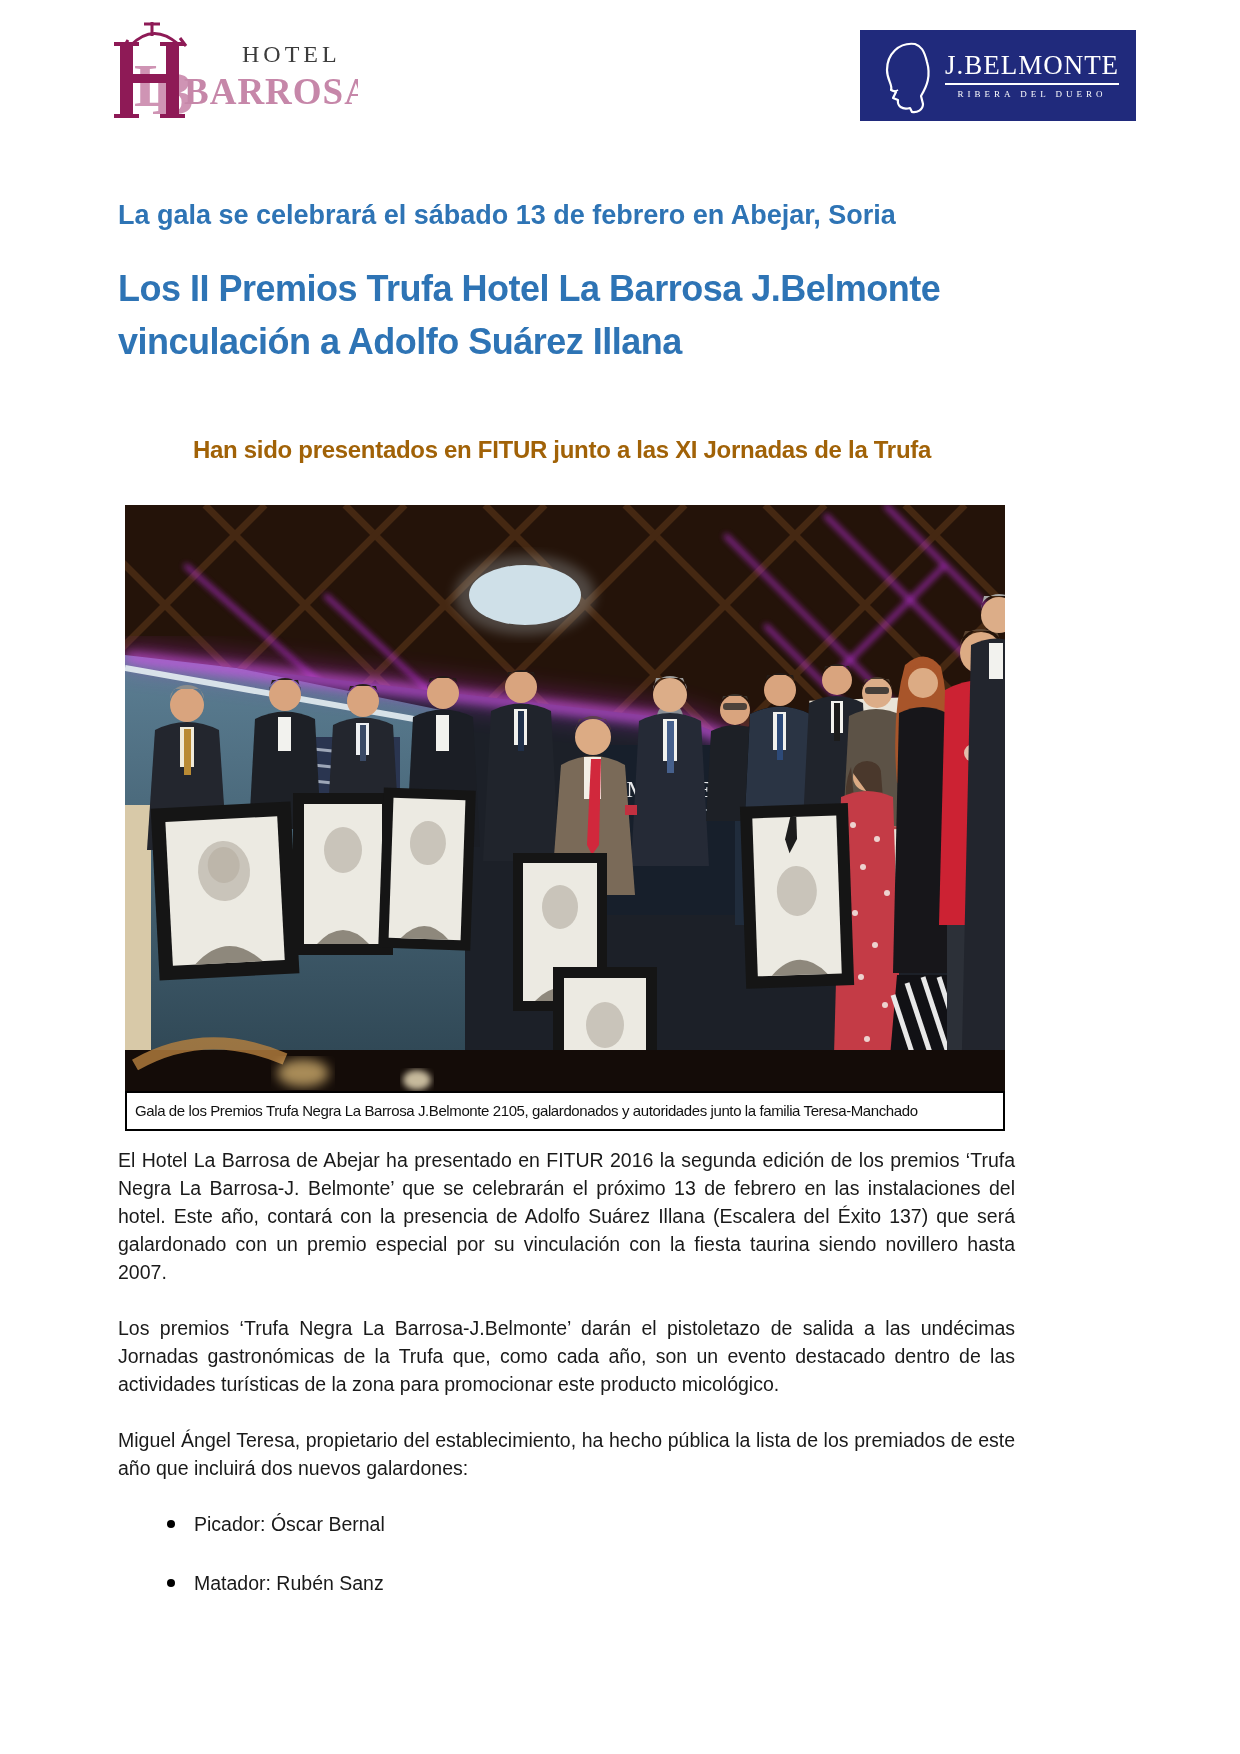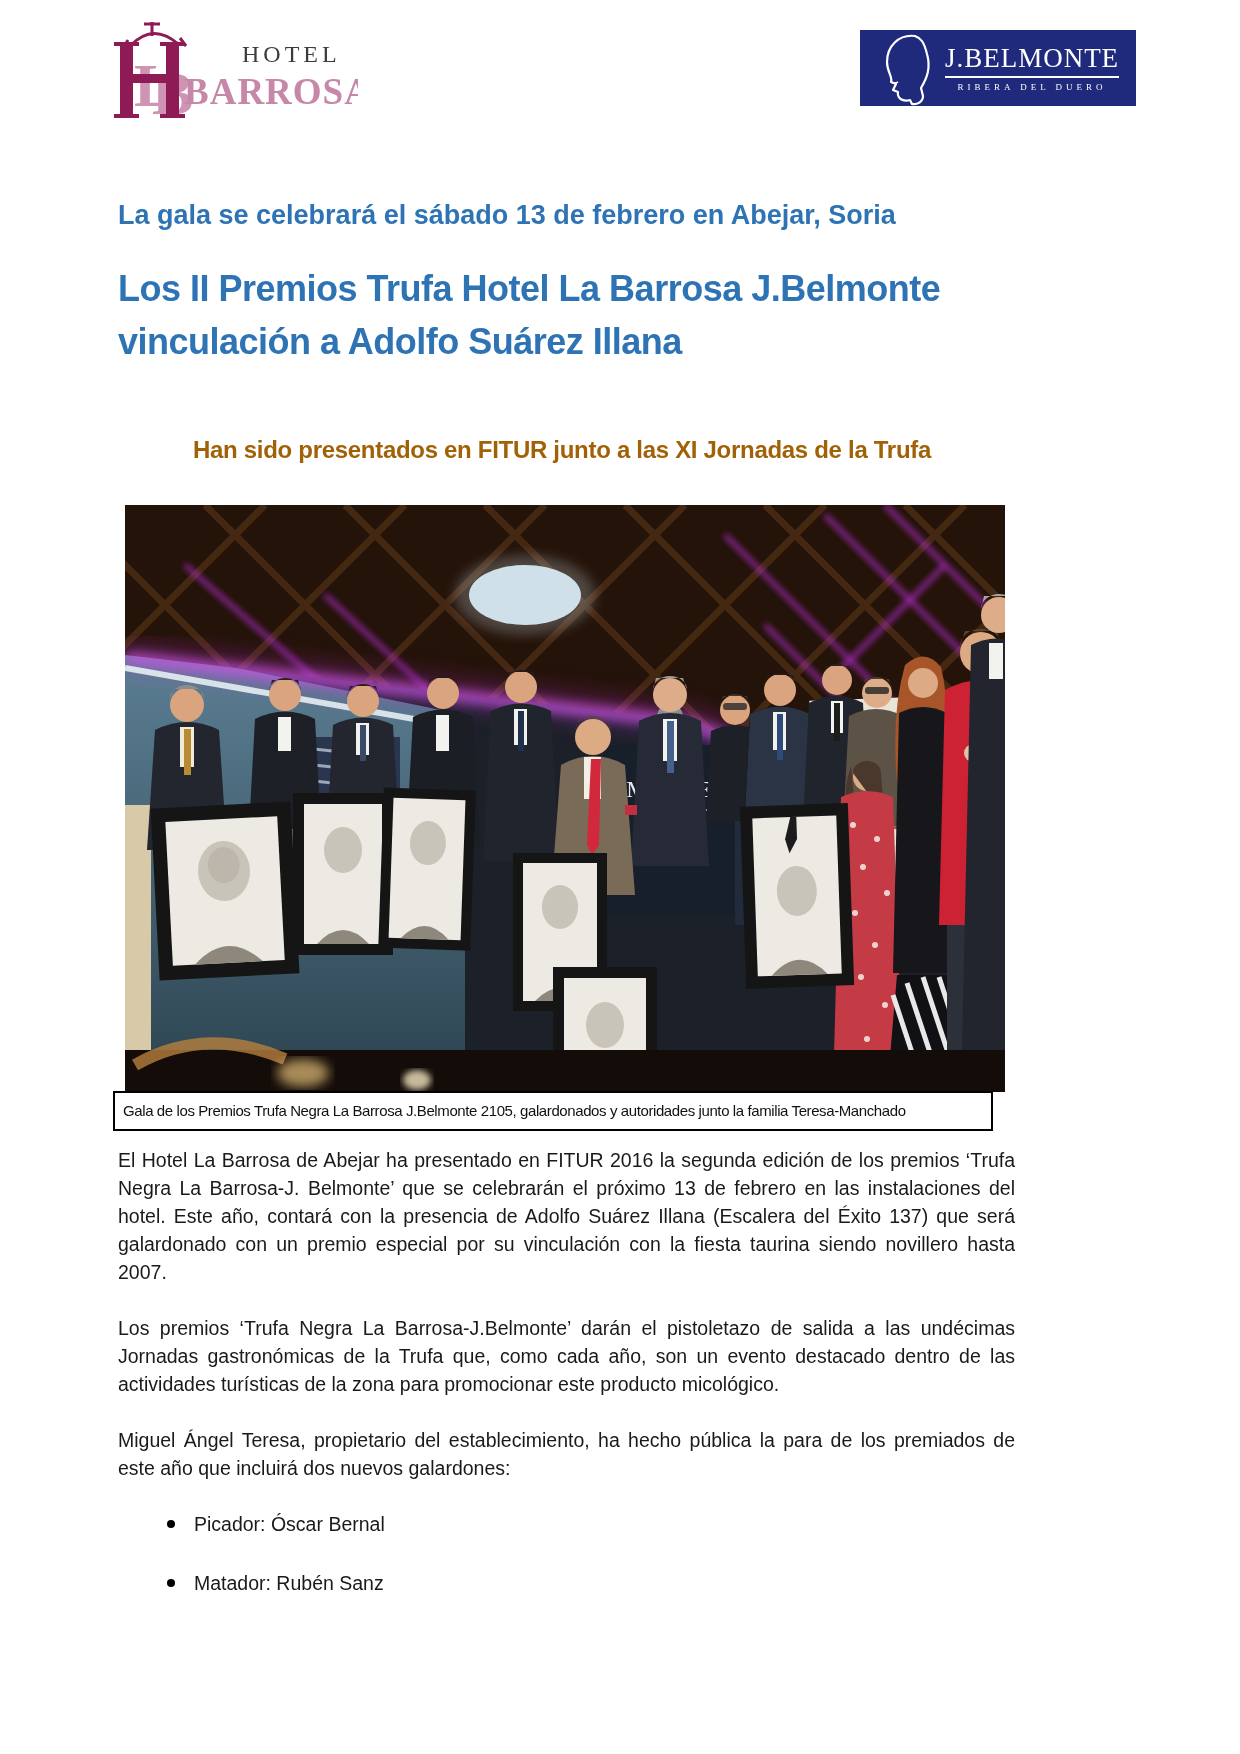--- a/index.html
+++ b/index.html
@@ -4,21 +4,21 @@
 <style>
   html,body{margin:0;padding:0;background:#888;}
   .page{
     position:relative;width:1240px;height:1754px;margin:0 auto;
     background:#ffffff;overflow:hidden;
     font-family:"Liberation Sans","DejaVu Sans",sans-serif;color:#1a1a1a;
   }
   
   .hotel-logo{position:absolute;left:108px;top:14px;width:250px;height:110px;}
   .belmonte-logo{
-    position:absolute;left:860px;top:30px;width:276px;height:76px;
+    position:absolute;left:860px;top:30px;width:276px;height:91px;
     background:#202a7c;display:flex;align-items:center;justify-content:center;gap:10px;
   }
   .belmonte-text{color:#fff;text-align:center;line-height:1;}
   .belmonte-name{
     font-family:"Liberation Serif","DejaVu Serif",serif;font-size:27px;letter-spacing:1px;
     border-bottom:2px solid #fff;padding-bottom:4px;
   }
   .belmonte-sub{font-family:"Liberation Serif","DejaVu Serif",serif;font-size:9px;letter-spacing:4px;margin-top:5px;}
   
   .kicker{
@@ -31,21 +31,21 @@
     font-size:36px;font-weight:bold;color:#2e74b5;line-height:53px;letter-spacing:-0.5px;
   }
   .subtitle{
     position:absolute;left:118px;top:436px;width:888px;text-align:center;
     font-size:24px;font-weight:bold;color:#a16207;letter-spacing:-0.3px;
   }
   
   .photo-wrap{position:absolute;left:125px;top:505px;width:880px;height:587px;background:#14100c;}
   .photo-wrap svg{display:block;}
   .caption-box{
-    position:absolute;left:113px;top:1091px;width:880px;box-sizing:border-box;
+    position:absolute;left:125px;top:1091px;width:880px;box-sizing:border-box;
     background:#fff;border:2px solid #000;padding:9px 8px 10px 8px;
     font-size:15px;letter-spacing:-0.4px;color:#111;
   }
   
   .body-copy{position:absolute;left:118px;top:1146px;width:897px;font-size:19.5px;line-height:28px;}
   .body-copy p{margin:0 0 28px 0;text-align:justify;}
   .body-copy ul{margin:6px 0 0 0;padding-left:49px;list-style:none;}
   .body-copy li{position:relative;margin-bottom:31px;padding-left:27px;}
   .body-copy li .dot{
     position:absolute;left:0;top:10px;width:8px;height:8px;border-radius:50%;background:#000;
@@ -362,20 +362,20 @@
         <ellipse cx="292" cy="575" rx="14" ry="10" fill="#f4e6c2" opacity="0.8" filter="url(#blur3)"></ellipse>
       </g>
     </svg>
   </div>
 
   <div class="caption-box">Gala de los Premios Trufa Negra La Barrosa J.Belmonte 2105, galardonados y autoridades junto la familia Teresa-Manchado</div>
 
   <div class="body-copy">
     <p>El Hotel La Barrosa de Abejar ha presentado en FITUR 2016 la segunda edición de los premios ‘Trufa Negra La Barrosa-J. Belmonte’ que se celebrarán el próximo 13 de febrero en las instalaciones del hotel. Este año, contará con la presencia de Adolfo Suárez Illana (Escalera del Éxito 137) que será galardonado con un premio especial por su vinculación con la fiesta taurina siendo novillero hasta 2007.</p>
     <p>Los premios ‘Trufa Negra La Barrosa-J.Belmonte’ darán el pistoletazo de salida a las undécimas Jornadas gastronómicas de la Trufa que, como cada año, son un evento destacado dentro de las actividades turísticas de la zona para promocionar este producto micológico.</p>
-    <p>Miguel Ángel Teresa, propietario del establecimiento, ha hecho pública la para de los premiados de este año que incluirá dos nuevos galardones:</p>
+    <p>Miguel Ángel Teresa, propietario del establecimiento, ha hecho pública la lista de los premiados de este año que incluirá dos nuevos galardones:</p>
     <ul>
       <li><span class="dot"></span><span>Picador: Óscar Bernal</span></li>
       <li><span class="dot"></span><span>Matador: Rubén Sanz</span></li>
     </ul>
   </div>
 
 </div>
 
 </body></html>

